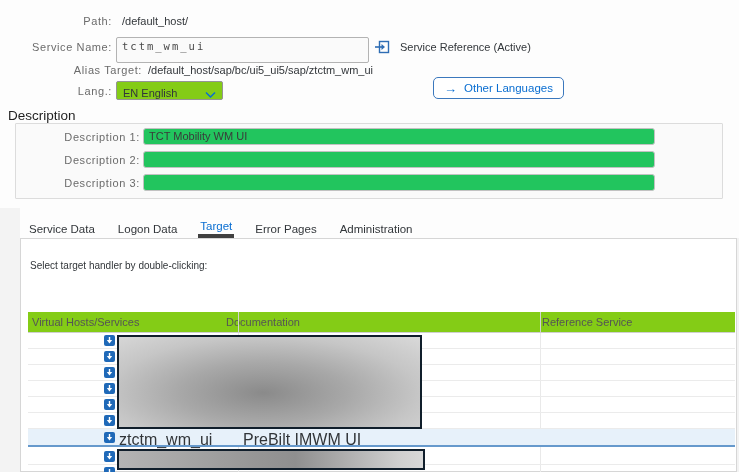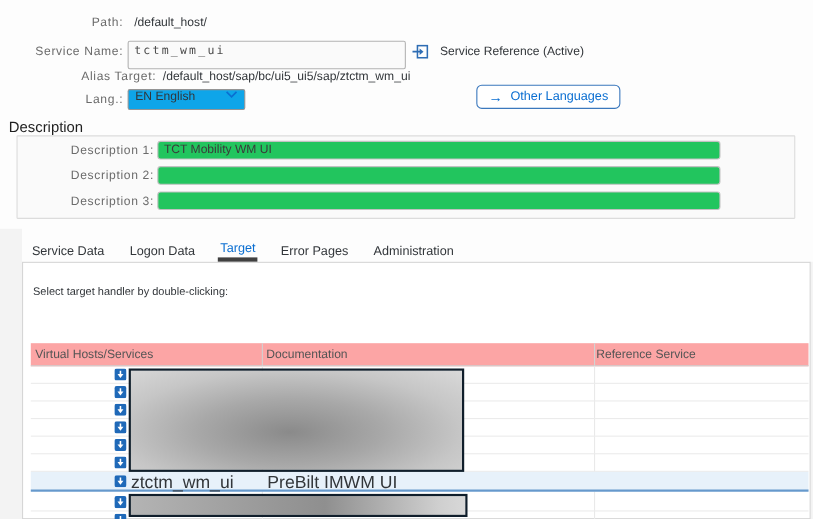--- a/index.html
+++ b/index.html
@@ -5,40 +5,40 @@
   * { margin:0; padding:0; box-sizing:border-box; }
   html,body { width:739px; height:472px; }
   body { font-family:"Liberation Sans", sans-serif; background:#fdfdfd; position:relative; overflow:hidden; }
   .abs { position:absolute; }
   .lbl { font-size:11px; color:#6b6b6b; letter-spacing:0.6px; text-align:right; white-space:nowrap; }
   .val { font-size:11px; color:#32363a; white-space:nowrap; }
 
   
   .input-box { background:#fafafa; border:1px solid #b3b3b3; border-radius:2px; font-size:11px; color:#4a4a4a; padding:2px 5px; white-space:nowrap; overflow:hidden; }
   .mono { font-family:"DejaVu Sans Mono","Liberation Mono",monospace; letter-spacing:2px; font-size:10.5px; }
-  .dropdown { background:#0ea5e9; border:1px solid #949494; border-radius:2px; display:flex; align-items:flex-start; justify-content:space-between; padding:0 6px; font-size:11px; color:#32363a; }
+  .dropdown { background:#84cc16; border:1px solid #949494; border-radius:2px; display:flex; align-items:flex-end; justify-content:space-between; padding:0 6px; font-size:11px; color:#32363a; }
   .btn-outline { border:1px solid #3b78bd; border-radius:5px; background:#ffffff; color:#0a6ed1; font-size:11.5px; display:flex; align-items:center; justify-content:center; gap:7px; cursor:pointer; }
 
   
   .section-title { font-size:13.5px; color:#1f1f1f; }
   .groupbox { border:1px solid #dcdcdc; background:#fafafa; border-radius:1px; }
   .desc-input { background:#22c55e; border:1px solid #c2c2c2; border-radius:3px; font-size:11px; color:#3a3a3a; padding:1px 5px; white-space:nowrap; overflow:hidden; }
 
   
   .tabbar { display:flex; gap:19px; align-items:flex-end; }
   .tab { font-size:11.5px; color:#32363a; padding:4px 2px 5px 2px; cursor:pointer; white-space:nowrap; }
   .tab.active { color:#0a6ed1; border-bottom:6px solid #404040; padding-bottom:2px; }
 
   .panel { border:1px solid #d6d6d6; background:#ffffff; }
   .gray-strip { background:#f3f3f3; }
 
   .instruction { font-size:10px; color:#32363a; }
 
   
-  .thead { background:#fca5a5; border-bottom:1px solid #cfcfcf; }
+  .thead { background:#84cc16; border-bottom:1px solid #cfcfcf; }
   .th { font-size:11px; color:#555; position:absolute; top:4px; white-space:nowrap; }
   .vline { position:absolute; width:1px; background:#e9e9e9; }
   .vline-head { position:absolute; width:1px; background:#d2d2d2; }
   .trow { position:absolute; left:0; width:100%; border-bottom:1px solid #ebebeb; }
   .trow.selected { background:#e7f1fa; border-bottom:2px solid #6699cc; }
   .cell-text { font-size:16px; color:#32363a; position:absolute; top:2px; white-space:nowrap; }
   .node-icon { position:absolute; width:11px; height:11px; }
   .redacted { position:absolute; border:2px solid #101e2b; }
   .redacted.r1 { background:radial-gradient(ellipse at 48% 62%, #8a8a8a 0%, #a8a8a8 38%, #c6c6c6 70%, #d9d9d9 100%); }
   .redacted.r2 { background:linear-gradient(90deg,#b4b4b4 0%,#969696 45%,#8f8f8f 58%,#cfcfcf 92%,#d8d8d8 100%); }
@@ -102,21 +102,21 @@
 <div class="abs gray-strip" style="left:0; top:208px; width:20px; height:264px;"></div>
 <div class="abs gray-strip" style="left:736px; top:238px; width:3px; height:234px;"></div>
 <div class="abs panel" style="left:20px; top:238px; width:717px; height:234px;"></div>
 
 <div class="abs instruction" style="left:30px; top:260px;">Select target handler by double-clicking:</div>
 
 <div class="abs" style="left:28px; top:312px; width:707px; height:160px;">
 
   <div class="thead abs" style="left:0; top:0; width:707px; height:21px;">
     <div class="th" style="left:4px;">Virtual Hosts/Services</div>
-    <div class="th" style="left:214px;">Documentation</div>
+    <div class="th" style="left:198px;">Documentation</div>
     <div class="th" style="left:514px;">Reference Service</div>
     <div class="vline-head" style="left:210px; top:0; height:21px;"></div>
     <div class="vline-head" style="left:512px; top:0; height:21px;"></div>
   </div>
 
   <div class="vline" style="left:210px; top:21px; height:139px;"></div>
   <div class="vline" style="left:512px; top:21px; height:139px;"></div>
 
   <div class="trow" style="top:21px;  height:16px;">
       <svg class="node-icon" style="left:76px; top:2px;" viewBox="0 0 11 11">

